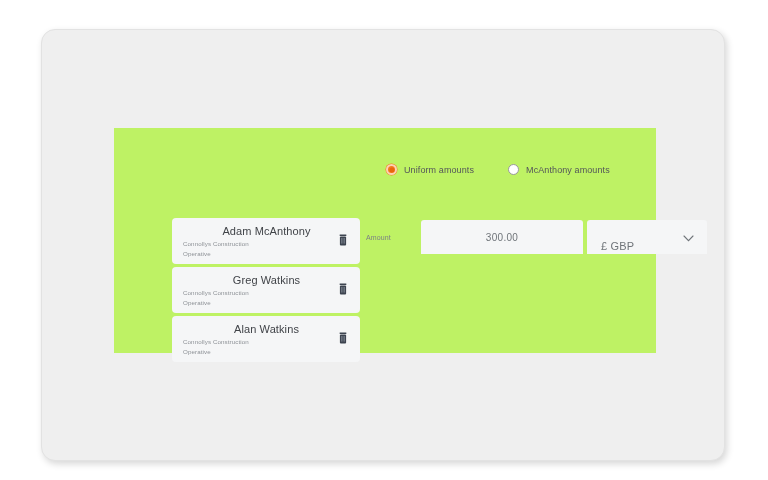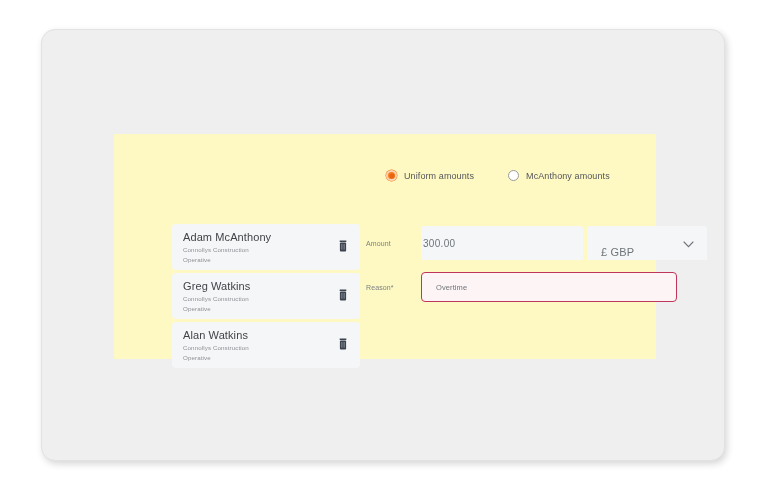--- a/index.html
+++ b/index.html
@@ -26,24 +26,24 @@
     border-radius: 14px;
     border: 1px solid #e2e2e2;
     box-shadow: 2px 3px 7px rgba(0,0,0,0.16);
     box-sizing: border-box;
   }
 
   
   #content-card {
     position: absolute;
     left: 72px;
-    top: 104px;
+    top: 98px;
     width: 542px;
     height: 225px;
-    background: #fef9c3;
+    background: #bef264;
     box-sizing: border-box;
   }
 
   
   #mode-radio-group {
     position: absolute;
     left: 272px;
     top: 36px;
     display: flex;
     align-items: center;
@@ -105,20 +105,21 @@
     position: relative;
     padding: 7px 10px 0 11px;
     box-sizing: border-box;
     cursor: pointer;
   }
   .person-name {
     font-size: 11px;
     color: #404348;
     line-height: 13px;
     letter-spacing: 0.1px;
+    text-align: center;
   }
   .person-meta {
     font-size: 6.2px;
     color: #8d9196;
     line-height: 8px;
     letter-spacing: 0.1px;
     margin-top: 2px;
   }
   .delete-btn {
     position: absolute;
@@ -147,20 +148,21 @@
   }
   .amount-input {
     width: 162px;
     height: 34px;
     background: #f5f6f7;
     border: none;
     border-radius: 3px 3px 0 0;
     font-family: "Liberation Sans", sans-serif;
     font-size: 10px;
     color: #6f7479;
+    text-align: center;
     outline: none;
     box-sizing: border-box;
     letter-spacing: 0.3px;
   }
   .currency-select {
     width: 120px;
     height: 34px;
     background: #f5f6f7;
     border-radius: 3px 3px 0 0;
     margin-left: 4px;
@@ -266,19 +268,15 @@
       <div class="currency-select">
         <span class="currency-text">£ GBP</span>
         <span>
           <svg width="11" height="7" viewBox="0 0 11 7">
             <path d="M1 1 L5.5 5.6 L10 1" stroke="#6f7479" stroke-width="1.1" fill="none" stroke-linecap="round"></path>
           </svg>
         </span>
       </div>
     </div>
 
-    <div class="field-row" id="reason-row">
-      <span class="field-label">Reason*</span>
-      <input class="reason-input" type="text" value="Overtime" style="">
-    </div>
 
   </div>
 </div>
 
 </body></html>

